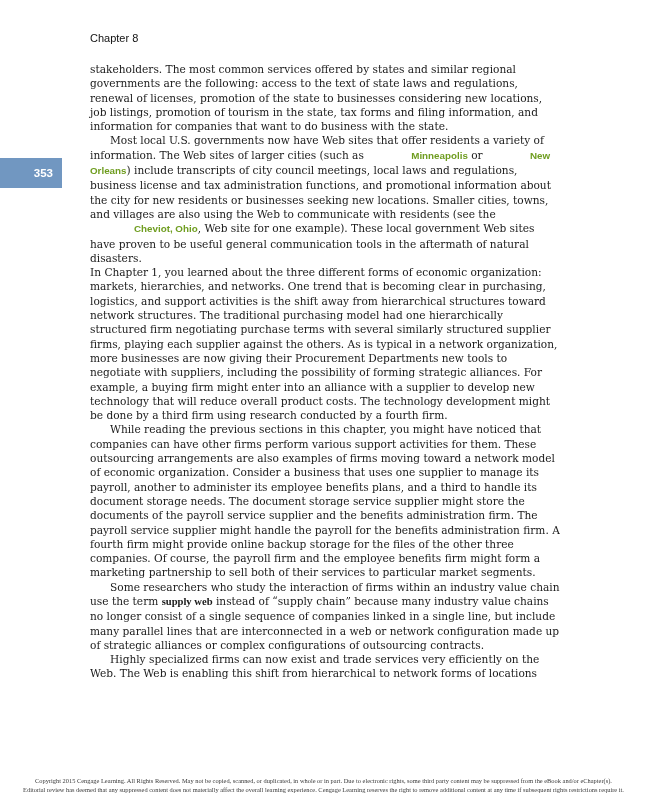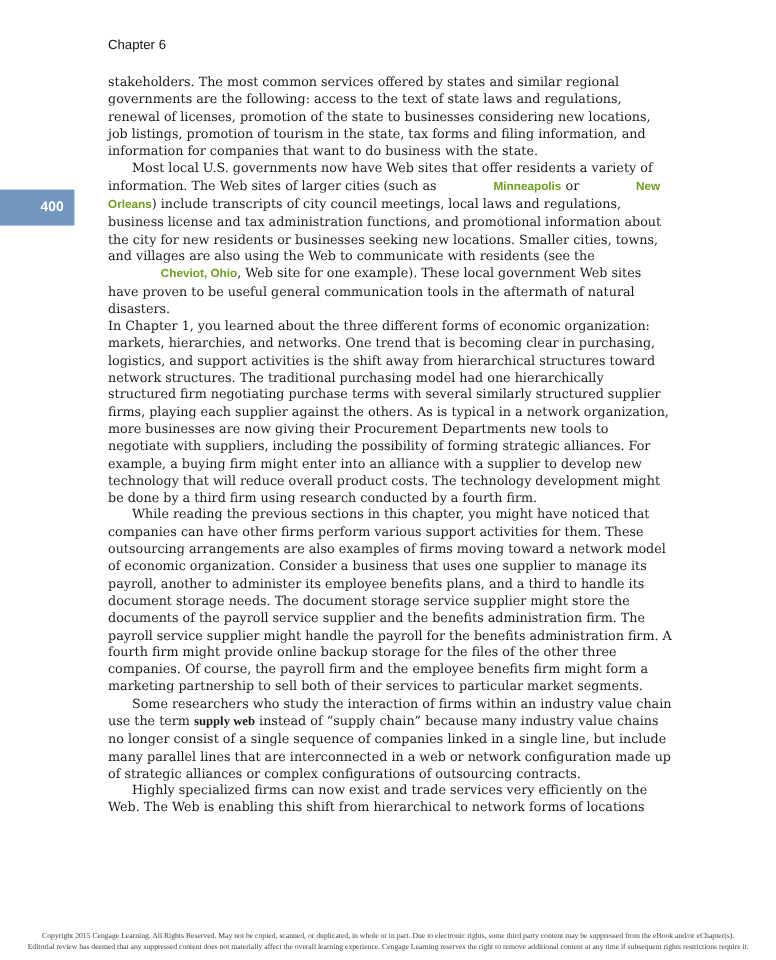--- a/index.html
+++ b/index.html
@@ -77,23 +77,23 @@
     font-size: 6.4px;
     line-height: 9px;
     color: #3a3a3a;
   }
 </style>
 </head>
 <body>
 
 <div class="page">
 
-  <div class="running-head">Chapter 6</div>
+  <div class="running-head">Chapter 8</div>
 
-  <div class="page-badge">400</div>
+  <div class="page-badge">353</div>
 
   <div class="content">
     <div class="body-text">
 
       <p>stakeholders. The most common services offered by states and similar regional governments are the following: access to the text of state laws and regulations, renewal of licenses, promotion of the state to businesses considering new locations, job listings, promotion of tourism in the state, tax forms and filing information, and information for companies that want to do business with the state.</p>
 
       <p class="indent"><span>Most local U.S. governments now have Web sites that offer residents a variety of information. The Web sites of larger cities (such as </span><a class="weblink">Minneapolis</a><span> or </span><a class="weblink">New Orleans</a><span>) include transcripts of city council meetings, local laws and regulations, business license and tax administration functions, and promotional information about the city for new residents or businesses seeking new locations. Smaller cities, towns, and villages are also using the Web to communicate with residents (see the </span><a class="weblink">Cheviot, Ohio</a><span>, Web site for one example). These local government Web sites have proven to be useful general communication tools in the aftermath of natural disasters.</span></p>
 
 
       <p>In Chapter 1, you learned about the three different forms of economic organization: markets, hierarchies, and networks. One trend that is becoming clear in purchasing, logistics, and support activities is the shift away from hierarchical structures toward network structures. The traditional purchasing model had one hierarchically structured firm negotiating purchase terms with several similarly structured supplier firms, playing each supplier against the others. As is typical in a network organization, more businesses are now giving their Procurement Departments new tools to negotiate with suppliers, including the possibility of forming strategic alliances. For example, a buying firm might enter into an alliance with a supplier to develop new technology that will reduce overall product costs. The technology development might be done by a third firm using research conducted by a fourth firm.</p>

